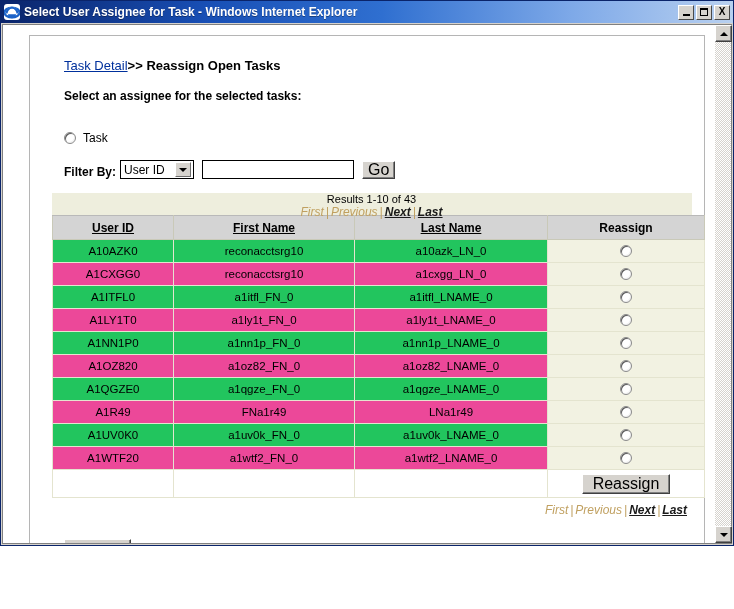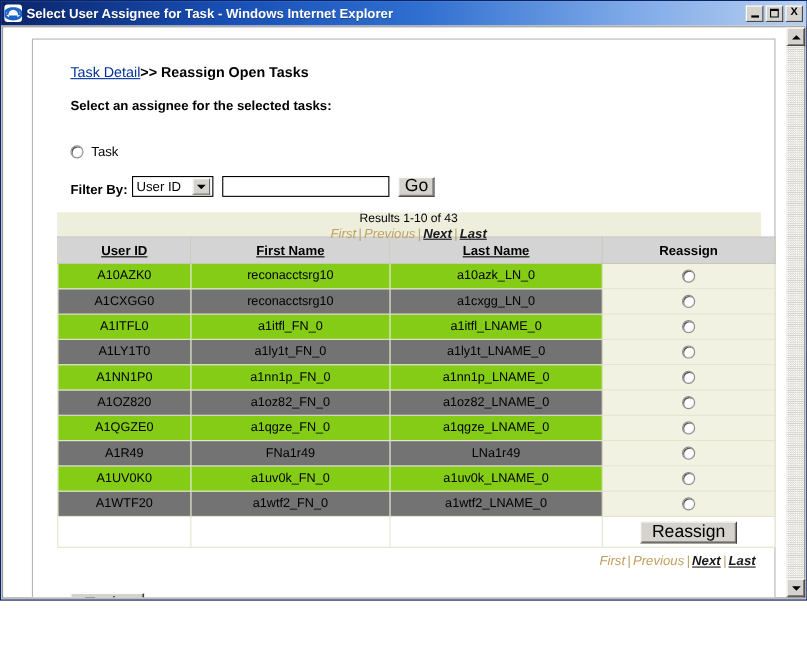--- a/index.html
+++ b/index.html
@@ -139,22 +139,22 @@
   }
   table.grid th .hl{text-decoration:underline;color:#000;}
   table.grid td{
     height:22px;font-size:11.5px;text-align:center;
     border:1px solid #e4e4cf;padding:0;
   }
   .c1{width:118px;}
   .c2{width:178px;}
   .c3{width:190px;}
   .c4{width:154px;}
-  tr.odd td.data{background:#84cc16;}
-  tr.even td.data{background:#737373;}
+  tr.odd td.data{background:#22c55e;}
+  tr.even td.data{background:#ec4899;}
   td.reassign{background:#f2f2e2;}
   td.reassign .rdo{margin:0 auto;display:block;}
   tr.last td{background:#ffffff;height:27px;}
   tr.last td.reassign{background:#ffffff;text-align:center;}
   .btn-reassign{padding:2px 10px;}
 
   .footpager{
     width:640px;text-align:right;margin-top:5px;padding-right:5px;
     box-sizing:border-box;font-size:11px;
   }

